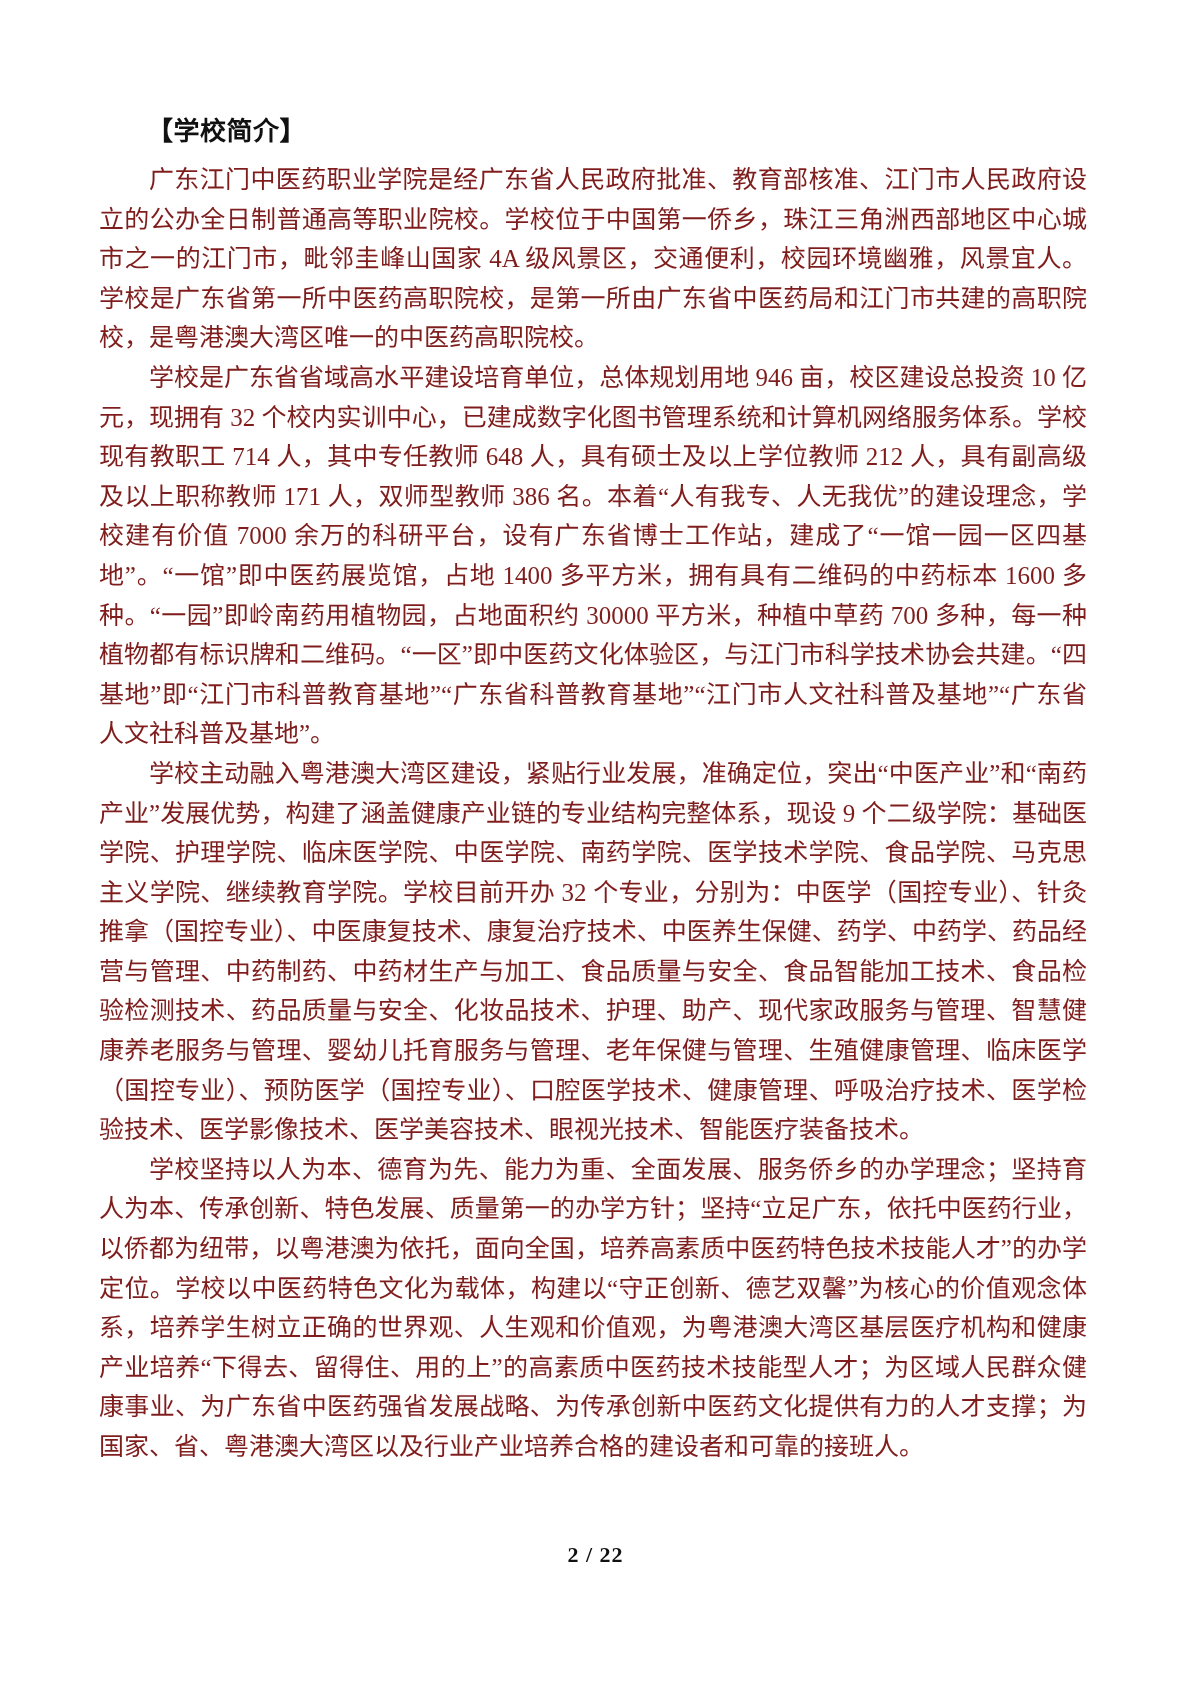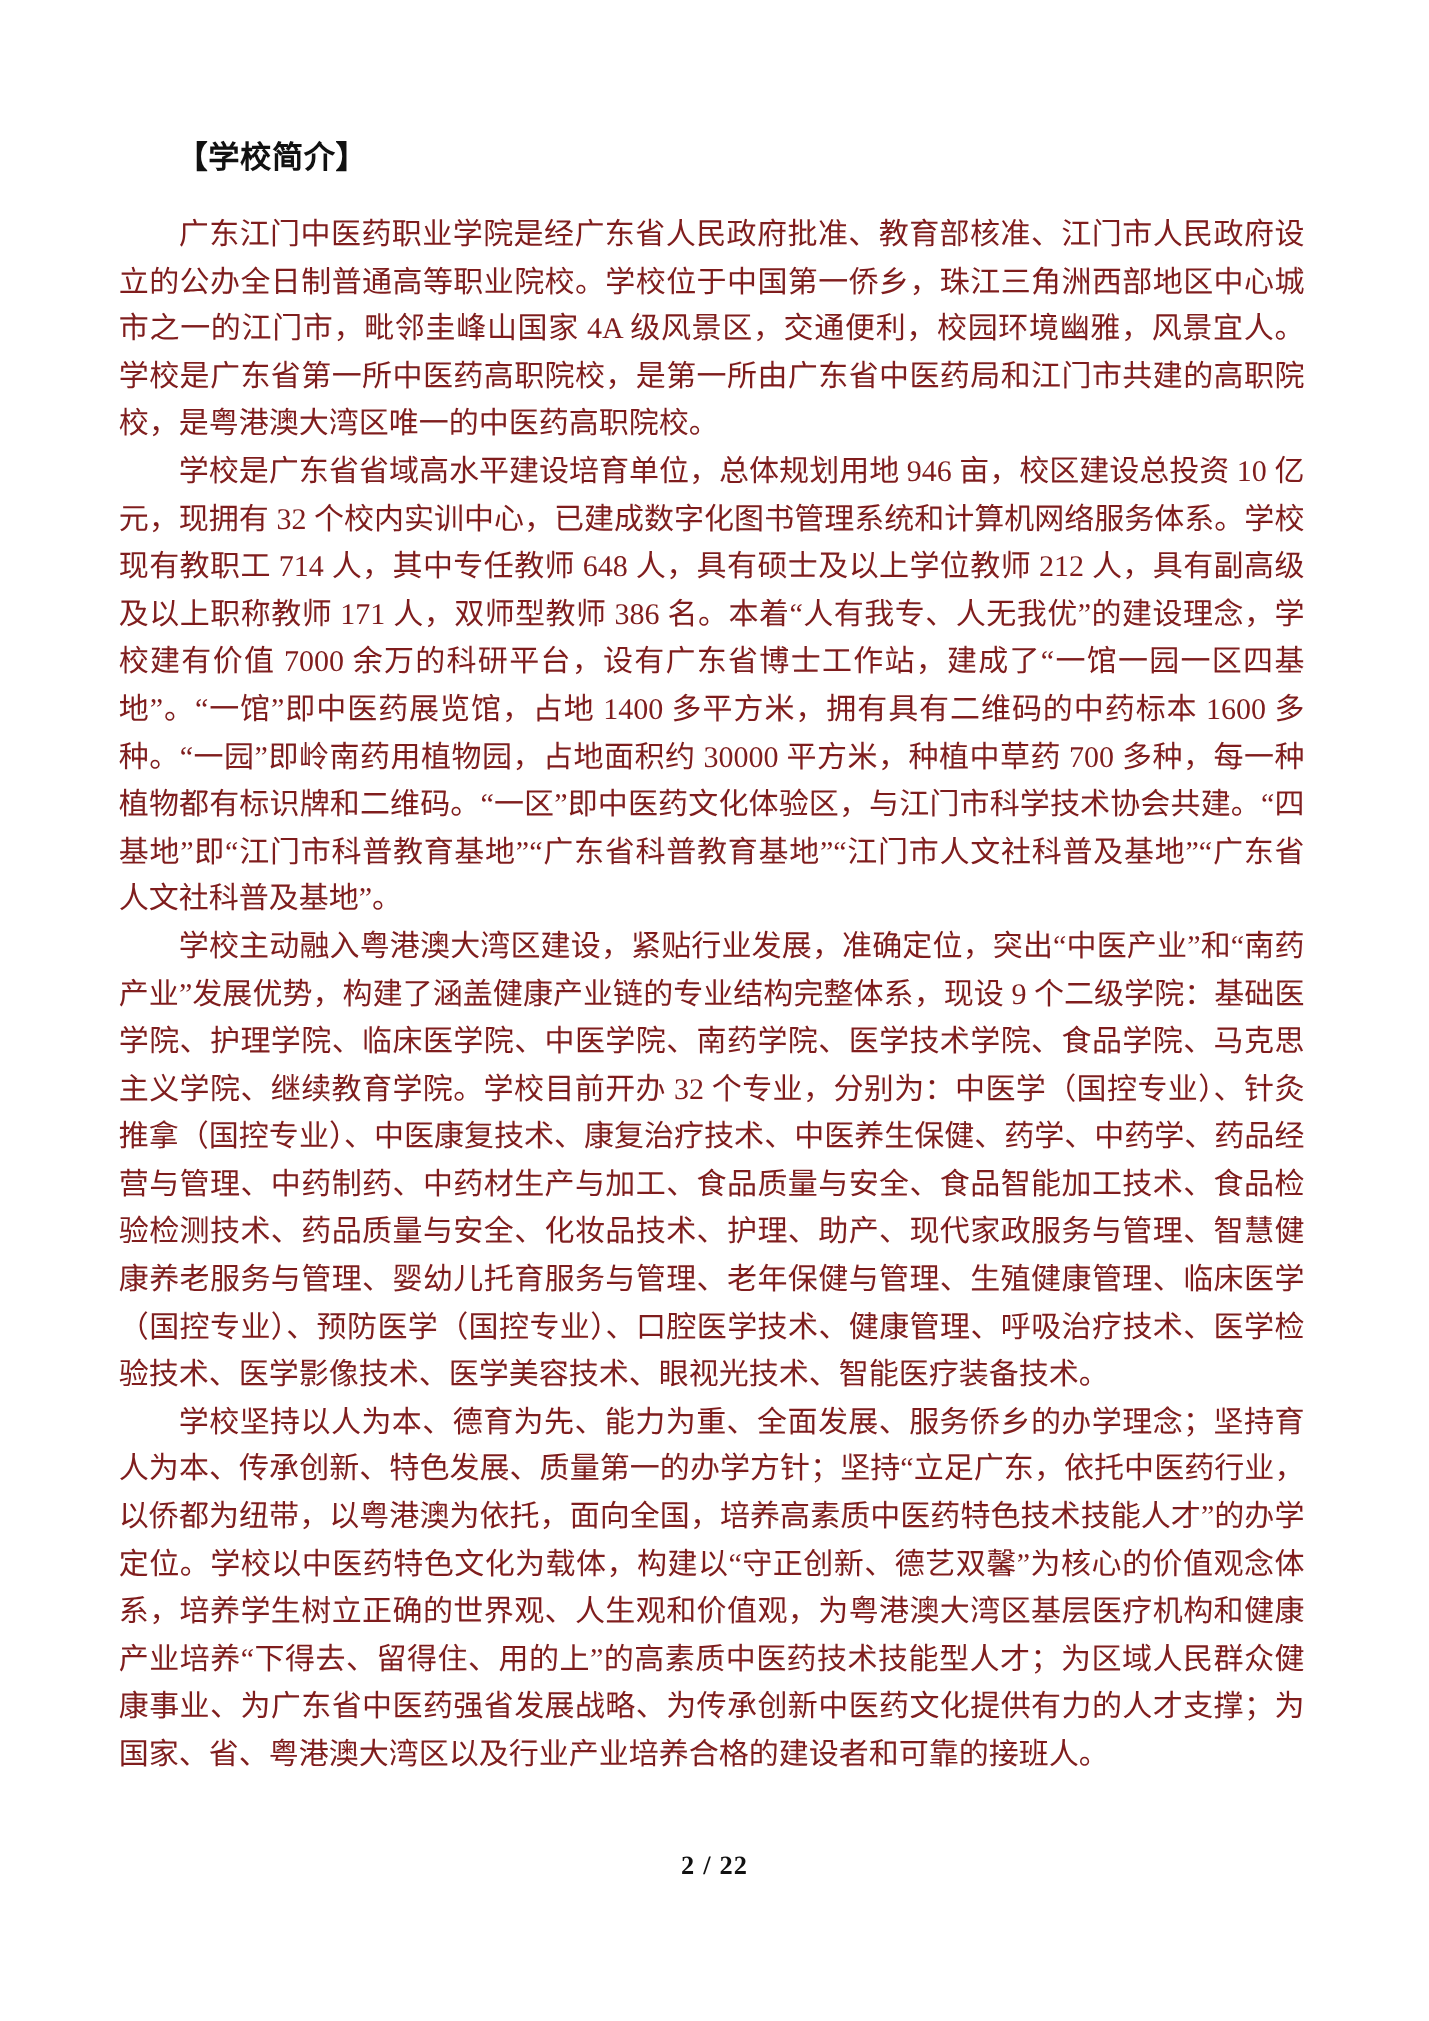--- a/index.html
+++ b/index.html
@@ -27,21 +27,21 @@
   .content {
     position: absolute;
     left: 99px;
     top: 112px;
     width: 988px;
   }
   .doc-title {
     font-size: 26px;
     font-weight: bold;
     line-height: 40px;
-    margin: 0 0 24px 0;
+    margin: 0 0 8px 0;
     text-indent: 1.85em;
     letter-spacing: 0.5px;
     color: #111111;
   }
   .para {
     margin: 0;
     font-size: 25px;
     line-height: 39.6px;
     text-align: justify;
     text-justify: inter-ideograph;

